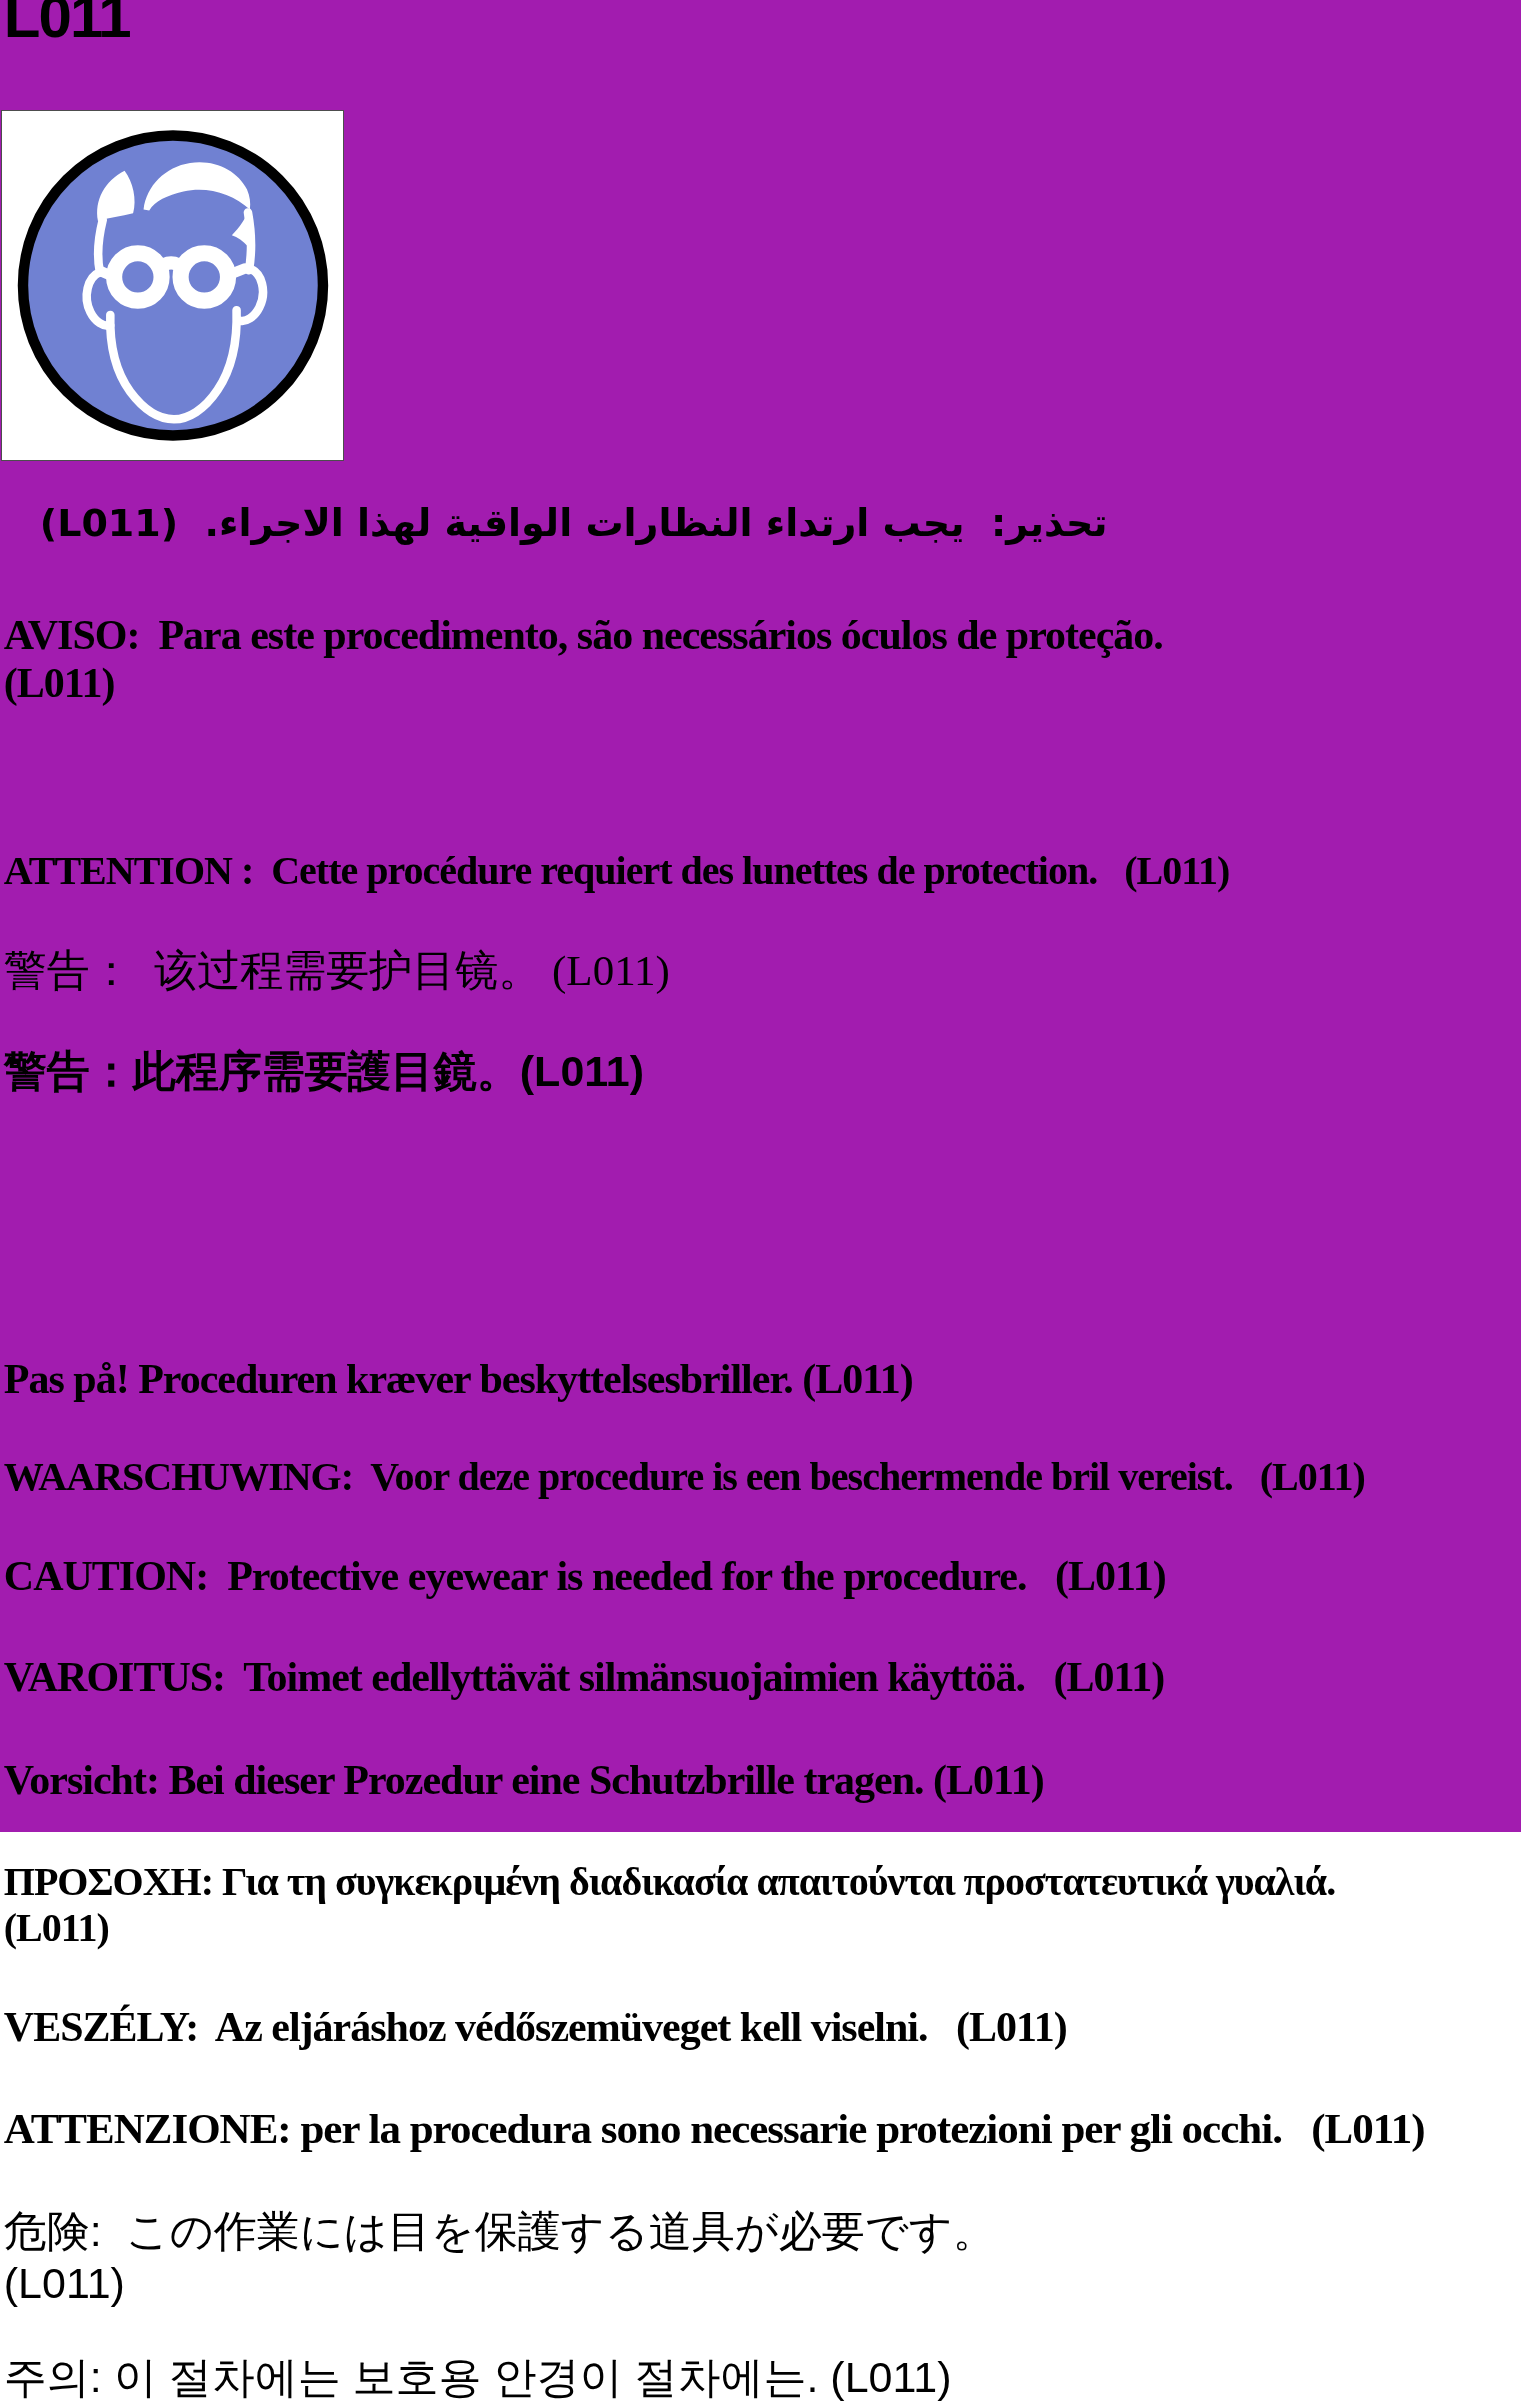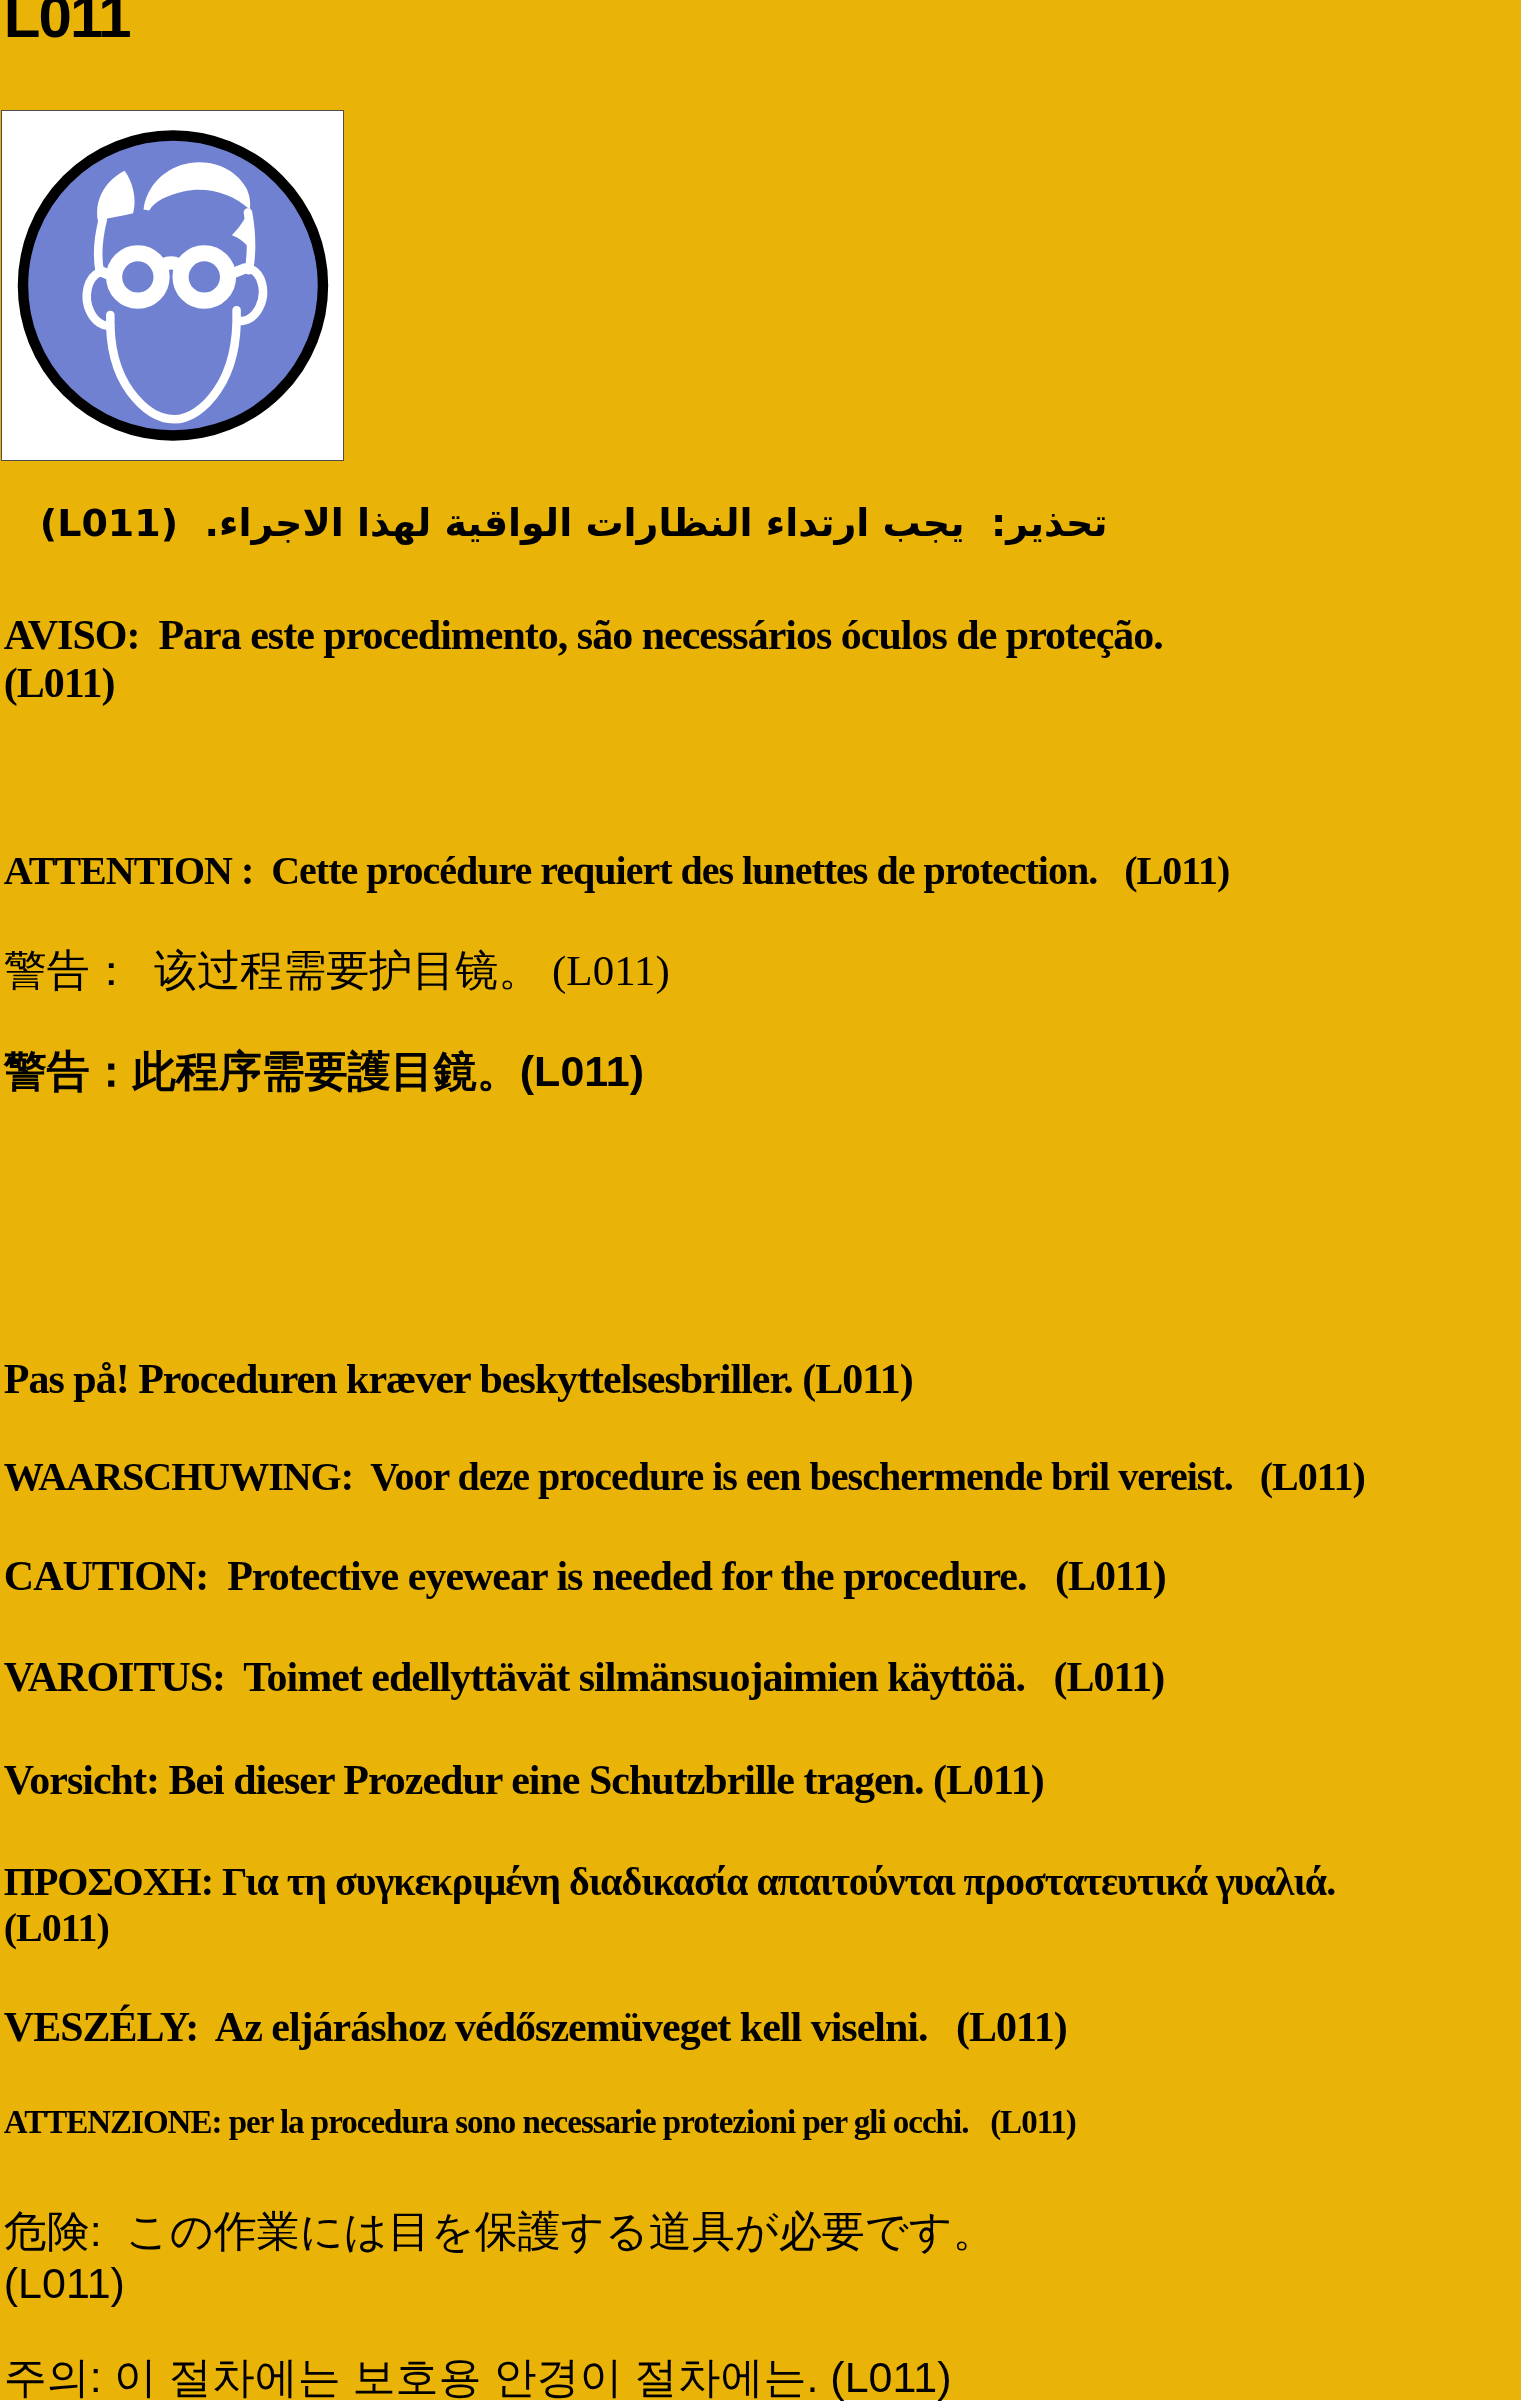--- a/index.html
+++ b/index.html
@@ -1,17 +1,17 @@
 <!DOCTYPE html>
 <html><head>
 <meta charset="utf-8">
 <style>
   html,body{margin:0;padding:0;background:#ffffff;}
   body{width:1522px;height:2407px;overflow:hidden;position:relative;color:#000;}
-  .page{position:relative;width:1522px;height:2400px;background:#eab308;}
+  .page{position:relative;width:1522px;height:1832px;background:#a21caf;}
 
   .title{
     position:absolute;top:-13.4px;left:3.8px;
     font:700 60px/1 "Liberation Sans",sans-serif;
     letter-spacing:-1.9px;color:#000;
   }
 
   .icon-box{
     position:absolute;top:110px;left:1px;
     width:341px;height:349px;
@@ -20,21 +20,21 @@
     display:flex;align-items:center;justify-content:center;
   }
 
   .warn{
     position:absolute;left:3.8px;right:0;
     white-space:pre-wrap;
     color:#000;
   }
   .serif{font:700 42px/1.15 "Liberation Serif",serif;letter-spacing:-1px;}
   .sz42{font-size:40px;}
-  .sz41{font-size:33px;}
+  .sz41{font-size:43px;}
   .sans{font:400 40px/1.15 "Liberation Sans",sans-serif;letter-spacing:-1px;}
   .sans .lbl{font-weight:700;}
   .cjk-serif{font:400 43px/1.15 "Liberation Serif",serif;letter-spacing:0;}
   .cjk-bold{font:700 43px/1.15 "Liberation Sans",sans-serif;letter-spacing:0;}
   .cjk-sans{font:400 43px/1.2 "Liberation Sans",sans-serif;letter-spacing:0;}
   .ar{
     font:700 38px/1.25 "DejaVu Sans",sans-serif;
     direction:rtl;text-align:left;letter-spacing:0;margin-left:36px;
   }
 </style>

